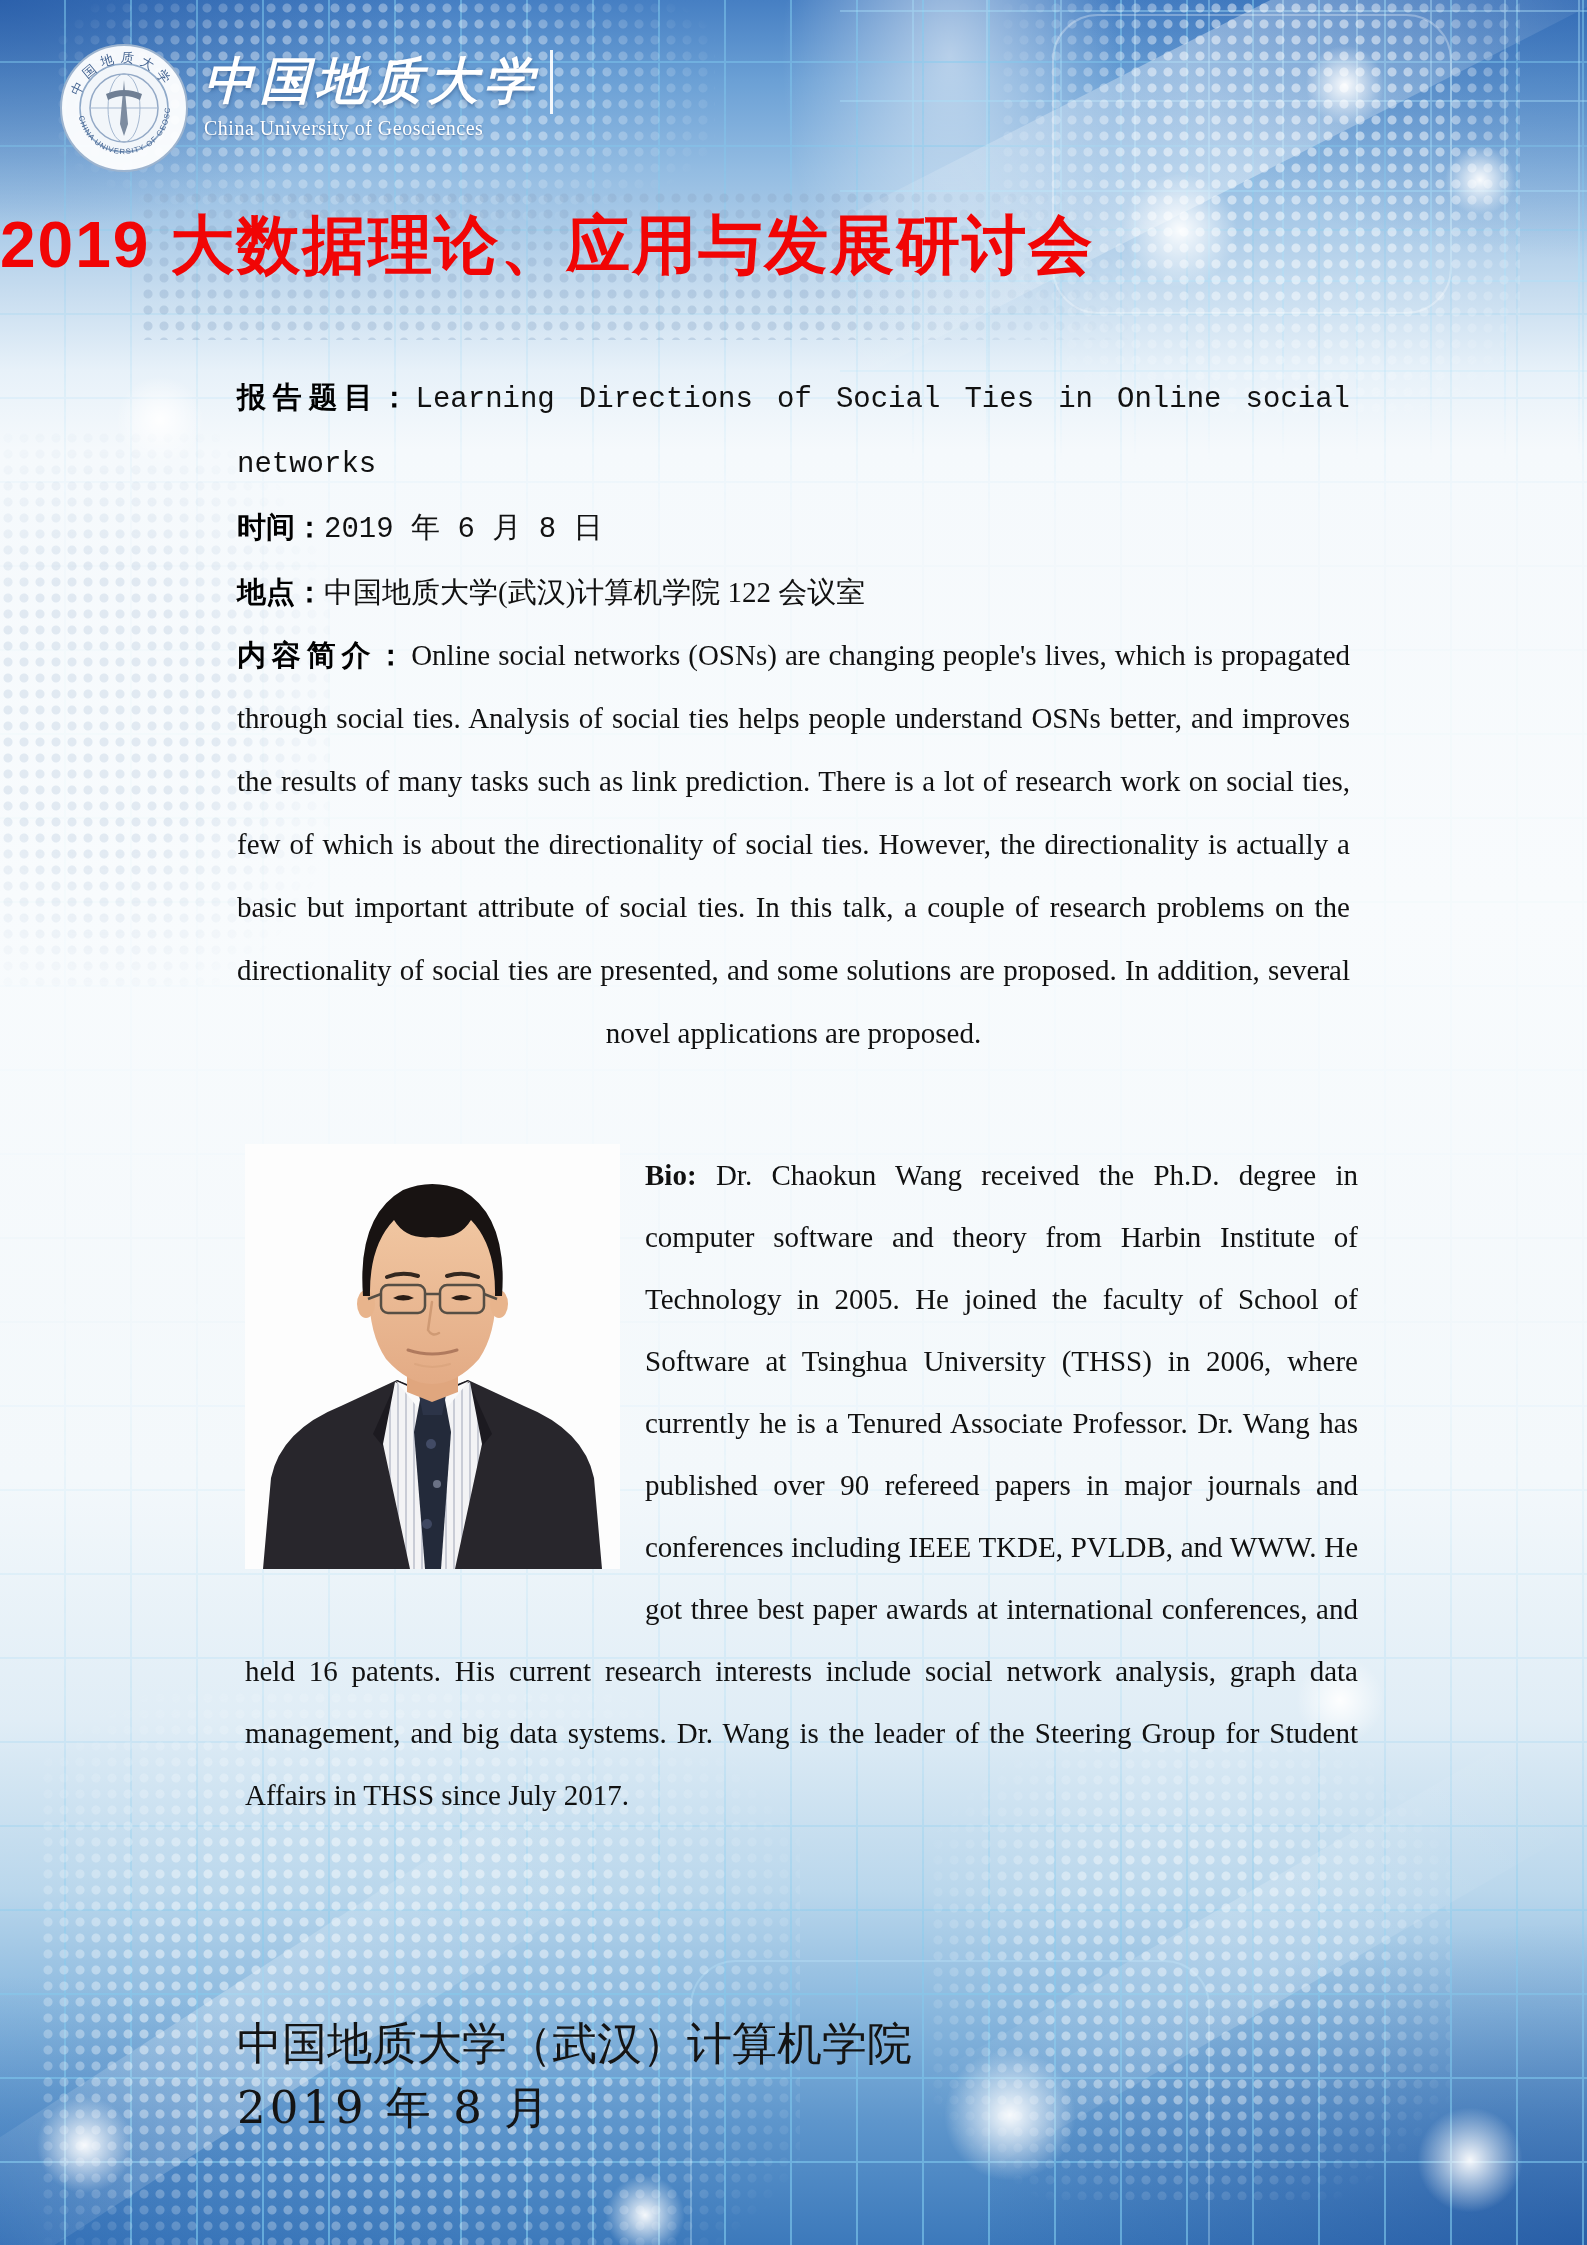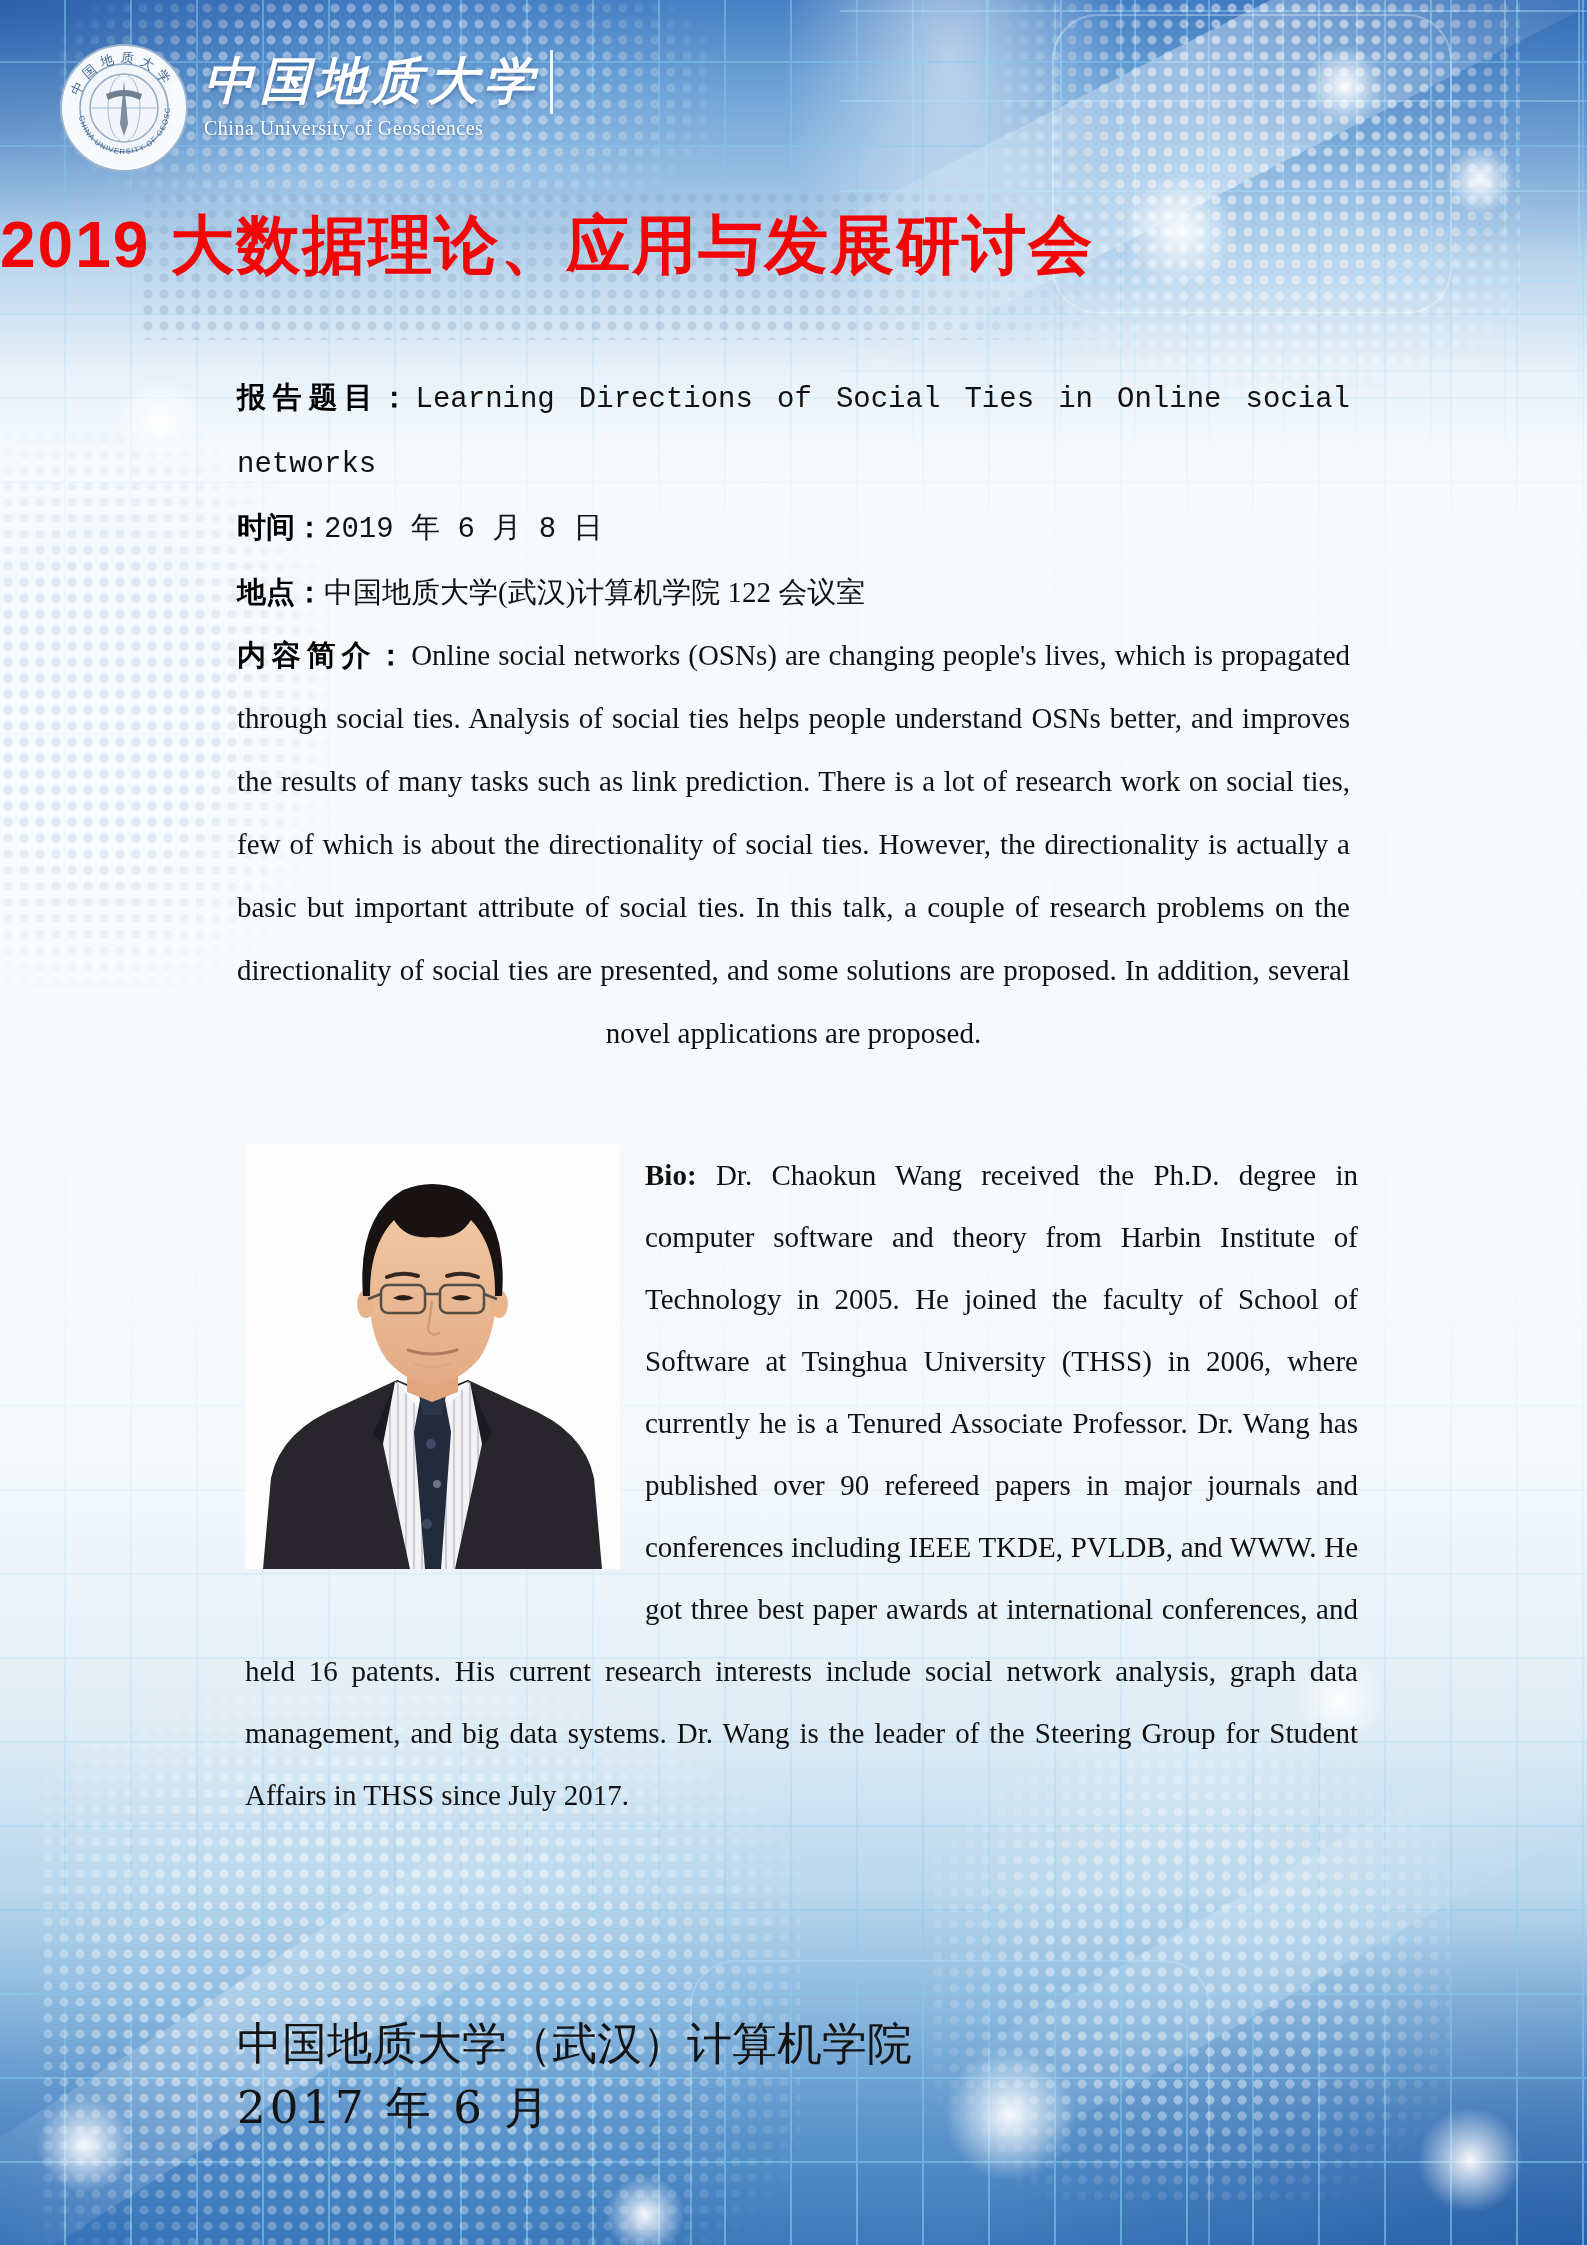--- a/index.html
+++ b/index.html
@@ -253,16 +253,16 @@
         <path d="M163,206 Q187,214 212,206" stroke="#b07a5e" stroke-width="3" fill="none" stroke-linecap="round"></path>
         <path d="M170,220 Q187,226 205,220" stroke="#d9a27c" stroke-width="2" fill="none" stroke-linecap="round" opacity=".7"></path>
       </svg>
     </figure>
     <p><b class="bio-label">Bio:</b> <span>Dr. Chaokun Wang received the Ph.D. degree in computer software and theory from Harbin Institute of Technology in 2005. He joined the faculty of School of Software at Tsinghua University (THSS) in 2006, where currently he is a Tenured Associate Professor. Dr. Wang has published over 90 refereed papers in major journals and conferences including IEEE TKDE, PVLDB, and WWW. He got three best paper awards at international conferences, and held 16 patents. His current research interests include social network analysis, graph data management, and big data systems. Dr. Wang is the leader of the Steering Group for Student Affairs in THSS since July 2017.</span></p>
   </div>
 
 
   <div class="footer">
     <div>中国地质大学（武汉）计算机学院</div>
-    <div class="date">2017 年 6 月</div>
+    <div class="date">2019 年 8 月</div>
   </div>
 
 </div>
 
 </body></html>

